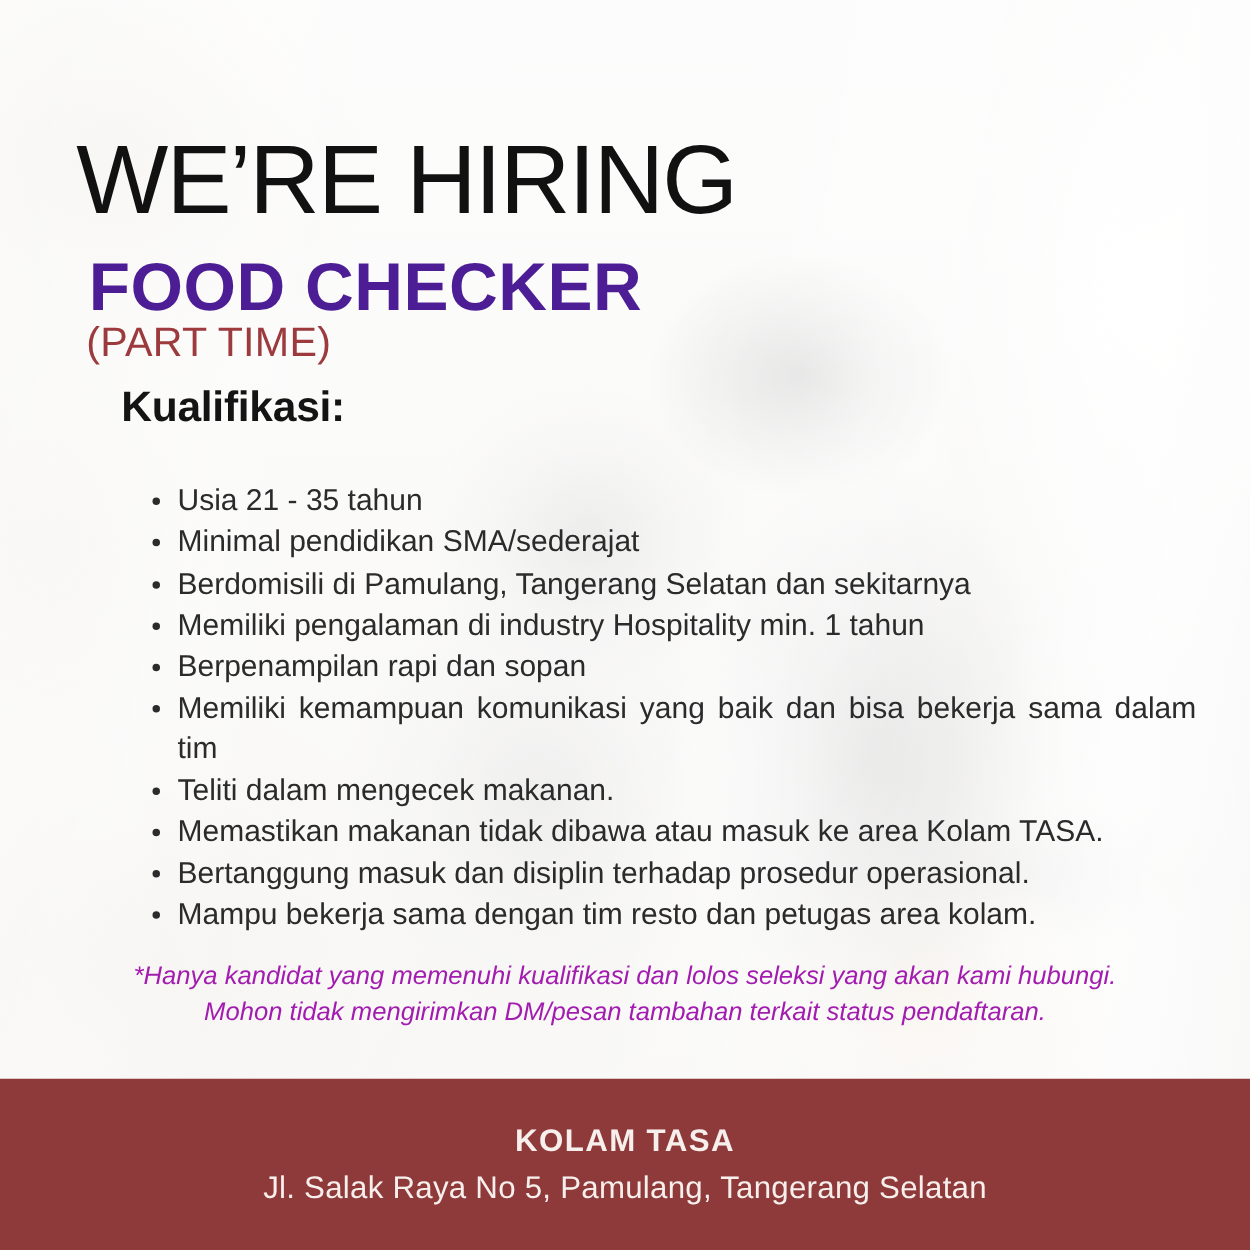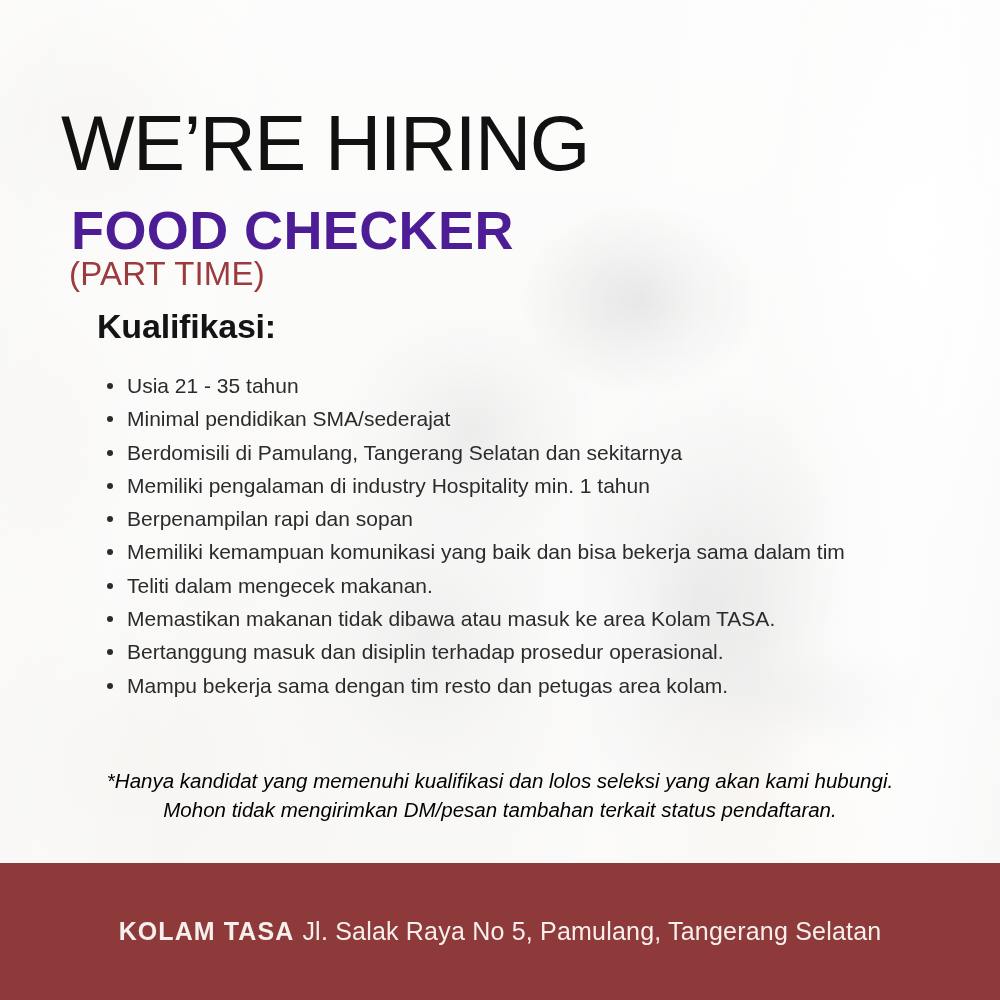--- a/index.html
+++ b/index.html
@@ -136,25 +136,25 @@
     letter-spacing: -0.2px;
     color: #141414;
     white-space: nowrap;
   }
 
   .quals {
     position: absolute;
     left: 100px;
     top: 370px;
     width: 842px;
-    margin: 0;
+    margin: 15px;
     padding: 0;
     list-style: none;
     color: #2B2B2B;
-    font-size: 21px;
+    font-size: 24px;
     line-height: 31.8px;
   }
 
   .quals li {
     position: relative;
     padding-left: 27px;
     margin-bottom: 1.5px;
   }
 
   .quals li::before {
@@ -176,32 +176,33 @@
 
   .disclaimer {
     position: absolute;
     left: 88px;
     top: 766px;
     width: 824px;
     text-align: center;
     font-style: italic;
     font-size: 20.5px;
     line-height: 29px;
-    color: #000000;
+    color: #a21caf;
   }
 
   
   .footer {
     position: absolute;
     left: 0;
     right: 0;
     top: 863px;
     height: 137px;
     background: #8E3A3A;
     display: flex;
+    flex-direction: column;
     align-items: center;
     justify-content: center;
     gap: 8px;
   }
 
   .footer-name {
     font-size: 25px;
     font-weight: 700;
     letter-spacing: 1.1px;
     color: #F7EFEC;

